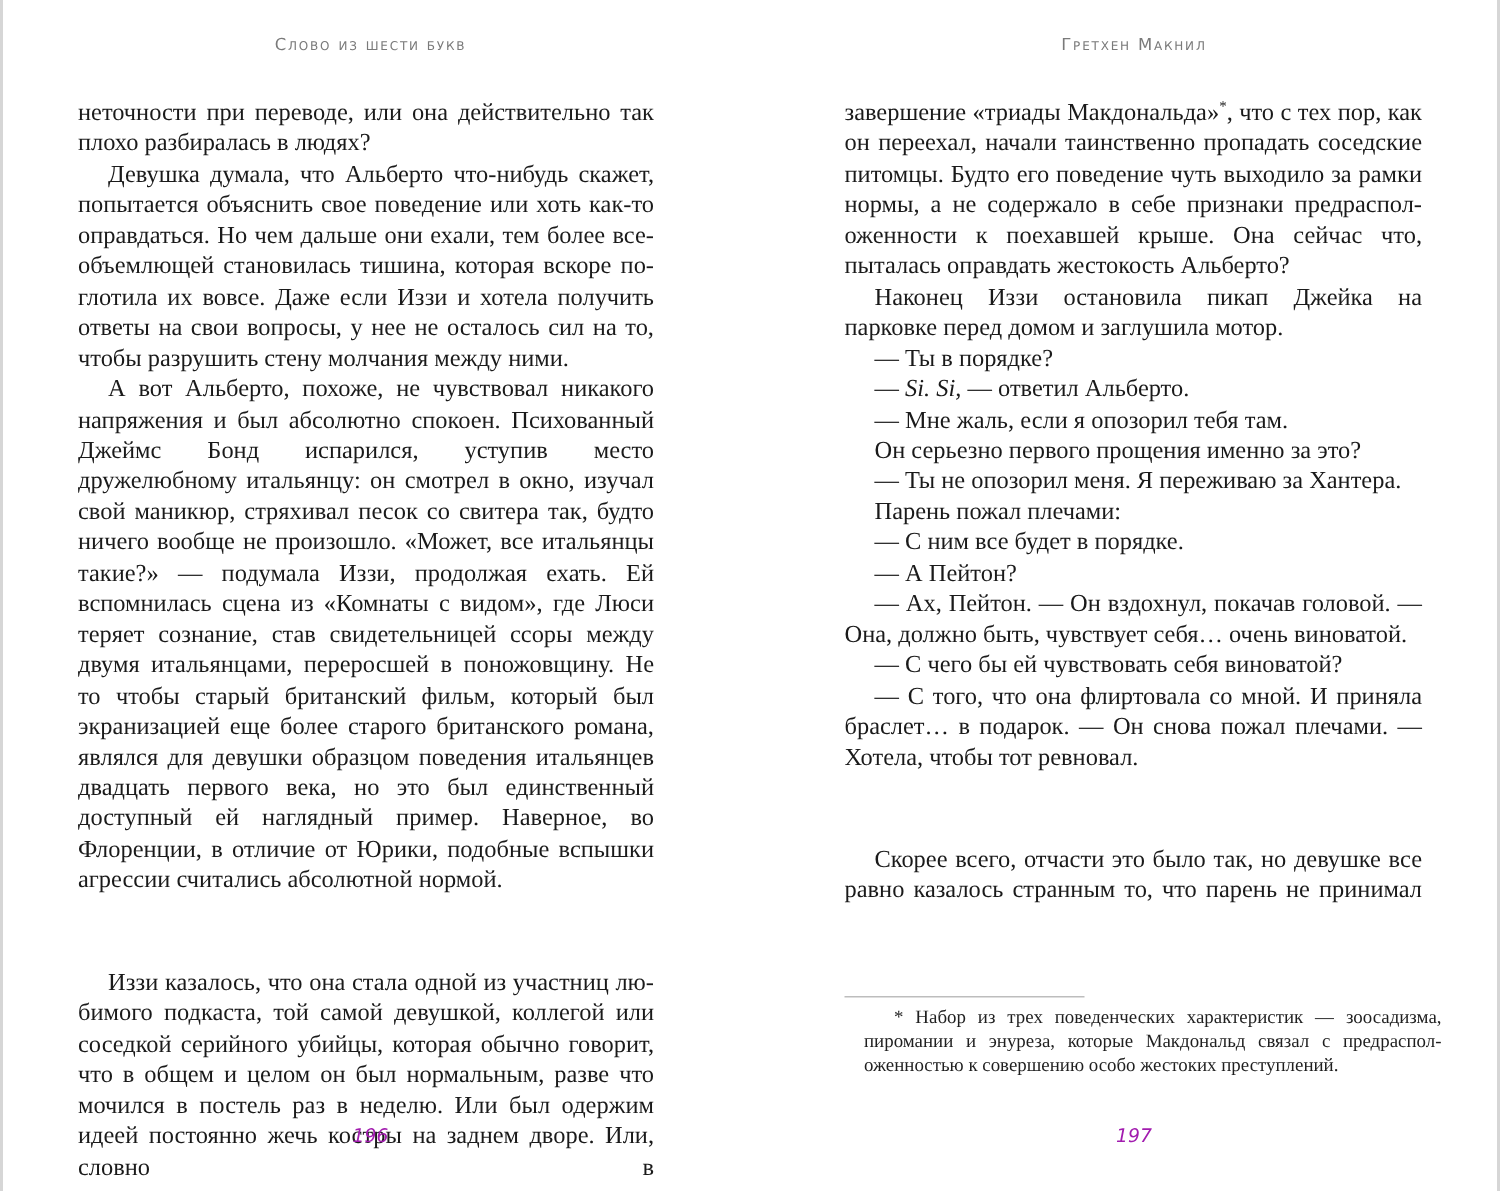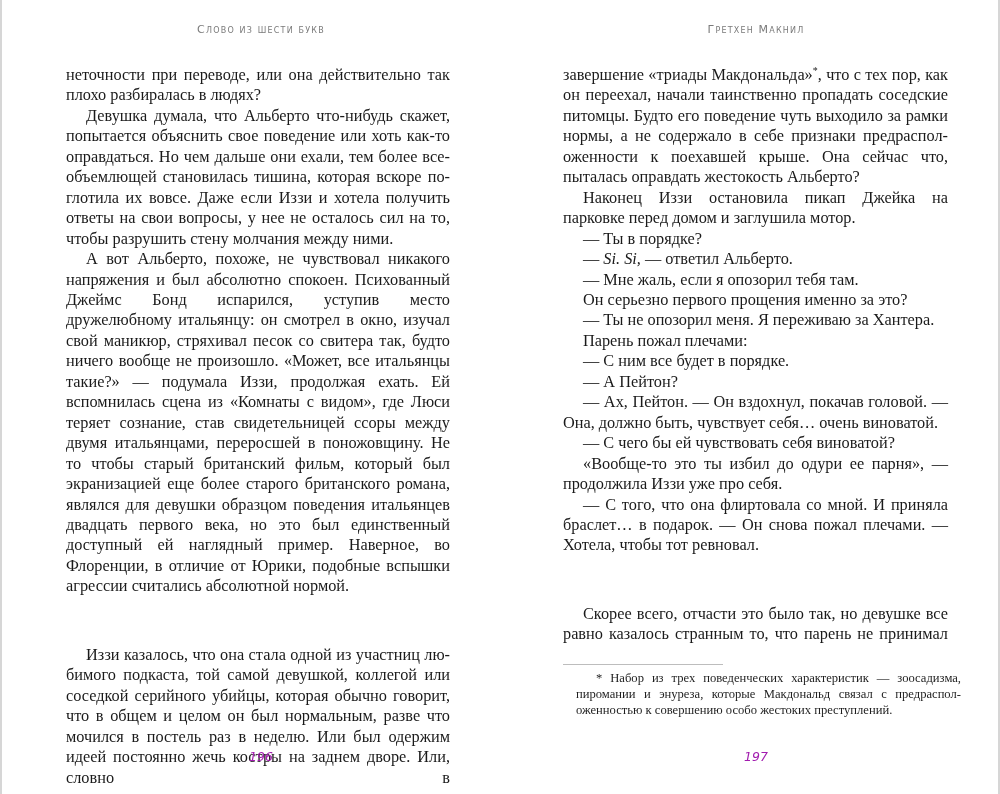--- a/index.html
+++ b/index.html
@@ -3,21 +3,21 @@
 <meta charset="utf-8">
 <style>
   html, body { margin: 0; padding: 0; }
   body {
     width: 1000px; height: 794px; background: #ffffff; position: relative; overflow: hidden;
     font-family: "Liberation Serif", "DejaVu Serif", serif; color: #1a1a1a;
   }
   .edge-left { position: absolute; left: 0; top: 0; width: 2px; height: 794px; background: #d6d6d6; }
   .edge-right { position: absolute; right: 0; top: 0; width: 2px; height: 794px; background: #d6d6d6; }
   .page { position: absolute; top: 0; height: 794px; }
-  .page.left { left: 16px; width: 498px; }
+  .page.left { left: 2px; width: 498px; }
   .page.right { left: 500px; width: 498px; }
   .running-head {
     position: absolute; top: 23px; left: 0; right: 0; text-align: center;
     font-family: "DejaVu Sans", "Liberation Sans", sans-serif; font-size: 11px;
     letter-spacing: 1.2px; color: #7a7a7a; font-variant: small-caps;
   }
   .page.left .running-head { left: 0; width: 490px; }
   .page.right .running-head { left: 0; width: 512px; }
   .body-text {
     position: absolute; top: 65px;
@@ -72,21 +72,20 @@
     <p>— Ты в порядке?</p>
     <p><span>— </span><span class="ital">Si. Si,</span><span> — ответил Альберто.</span></p>
     <p>— Мне жаль, если я опозорил тебя там.</p>
     <p>Он серьезно первого прощения именно за это?</p>
     <p>— Ты не опозорил меня. Я переживаю за Хантера.</p>
     <p>Парень пожал плечами:</p>
     <p>— С ним все будет в порядке.</p>
     <p>— А Пейтон?</p>
     <p>— Ах, Пейтон. — Он вздохнул, покачав головой. — Она, должно быть, чувствует себя… очень виноватой.</p>
     <p>— С чего бы ей чувствовать себя виноватой?</p>
-    <p>«Вообще-то это ты избил до одури ее парня», — про­должила Иззи уже про себя.</p>
     <p>— С того, что она флиртовала со мной. И приняла браслет… в подарок. — Он снова пожал плечами. — Хо­тела, чтобы тот ревновал.</p>
     <p class="lastline">Скорее всего, отчасти это было так, но девушке все равно казалось странным то, что парень не принимал</p>
   </div>
   <div class="footnote-rule"></div>
   <div class="footnote">
     <p>* Набор из трех поведенческих характеристик — зоосадизма, пиромании и энуреза, которые Макдональд связал с предраспол­оженностью к совершению особо жестоких преступлений.</p>
   </div>
   <div class="folio">197</div>
 </div>
 

